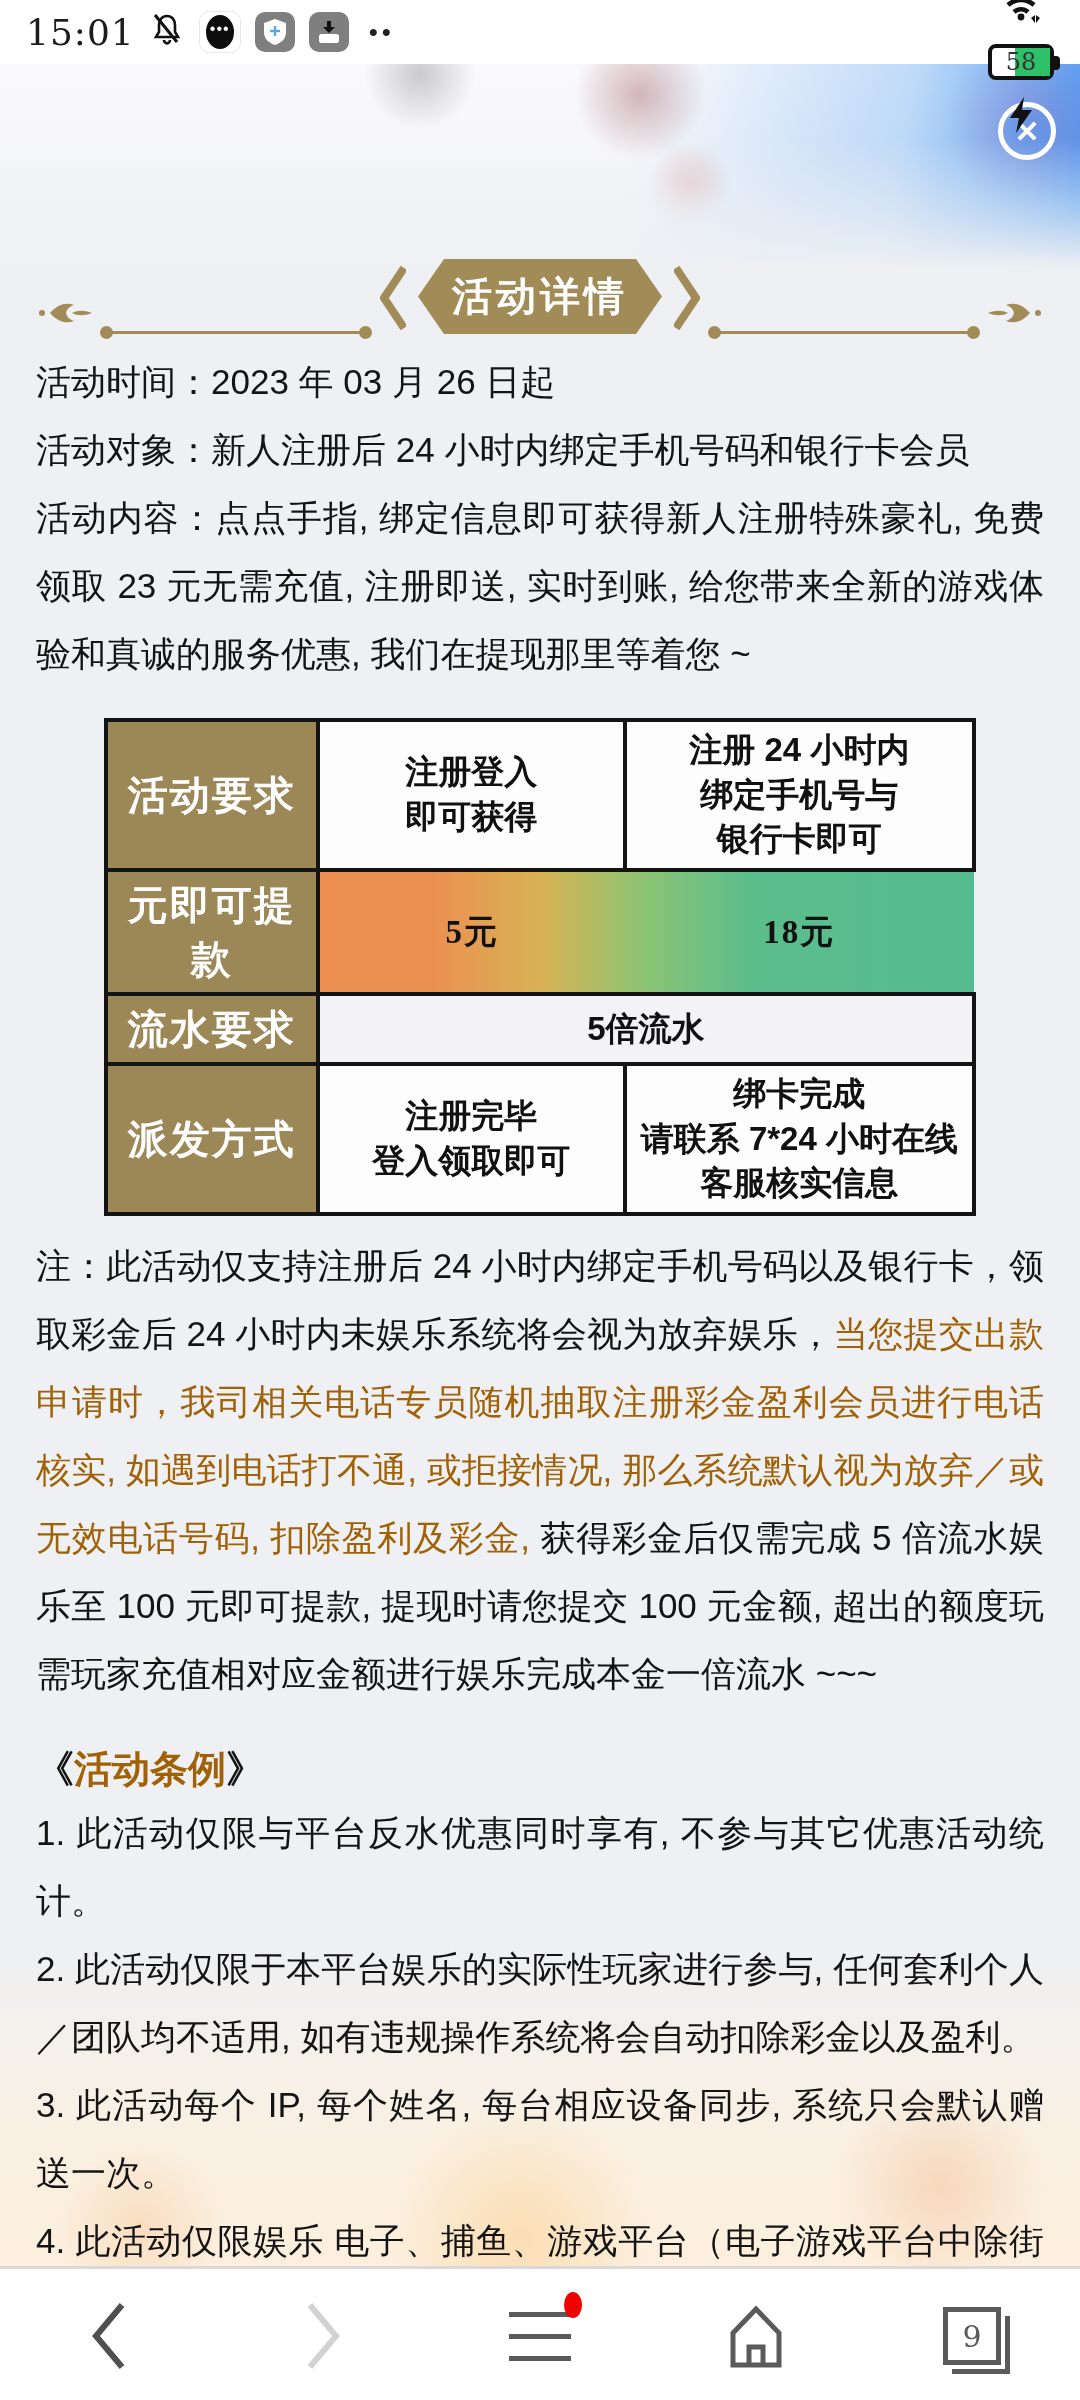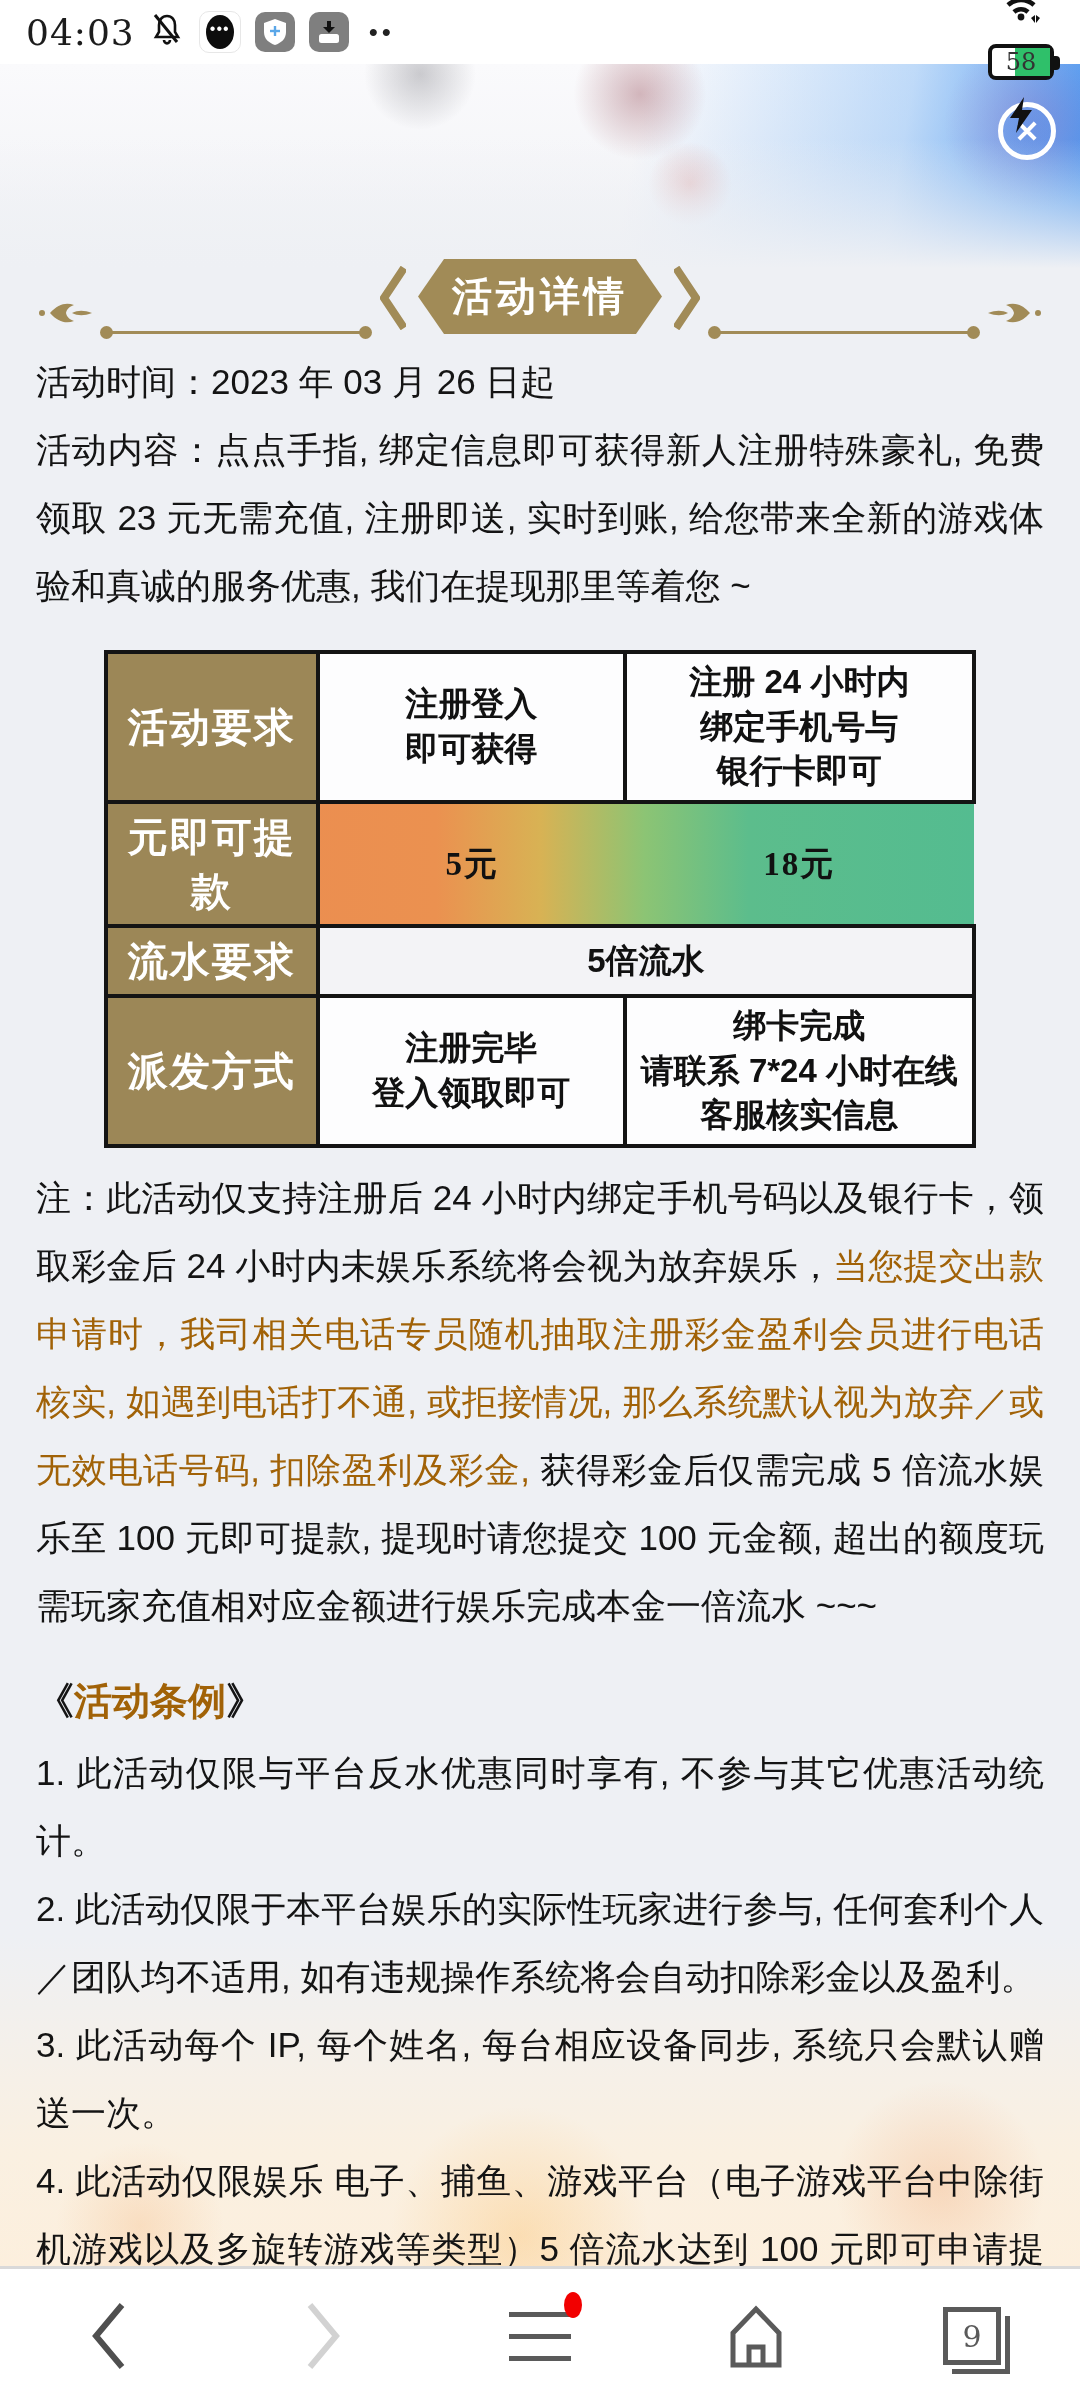--- a/index.html
+++ b/index.html
@@ -53,21 +53,21 @@
   .g-line:before{left:-4px;} .g-line:after{right:-4px;}
   .ornament{flex:0 0 auto;margin:0 10px;}
   .chev{flex:0 0 auto;margin:0 12px;}
   .badge{flex:0 0 auto;background:#a18b57;color:#fff;font-size:40px;font-weight:bold;letter-spacing:4px;
     padding:10px 34px;clip-path:polygon(26px 0,calc(100% - 26px) 0,100% 50%,calc(100% - 26px) 100%,26px 100%,0 50%);}
   
   .tx{margin:0;padding:0 36px;font-size:35px;line-height:68px;color:#141414;text-align:justify;}
   .tx.first{margin-top:14px;}
   .seg-red{color:#a16207;}
   .seg-black{color:#141414;}
-  .rules-head{margin:36px 36px 12px;font-size:38px;font-weight:bold;color:#141414;}
+  .rules-head{margin:36px 36px 4px;font-size:38px;font-weight:bold;color:#141414;}
   .rules-head .seg-red{font-weight:bold;}
   
   .promo-table{width:872px;margin:30px auto 0;border-collapse:collapse;table-layout:fixed;}
   .promo-table td{border:4px solid #141414;text-align:center;vertical-align:middle;
     font-size:33px;font-weight:bold;color:#111;line-height:1.35;padding:6px 4px;}
   .promo-table .lbl{background:#9c8757;color:#fff;font-size:40px;letter-spacing:2px;}
   .promo-table .c-white{background:#fdfdfe;}
   .promo-table .c-lite{background:#f3f3f6;}
   tr.bonus-row{background:linear-gradient(90deg,#ec8a50 0%,#eb9150 38%,#d8b254 50%,#8cc474 62%,#5cbd8c 74%,#54bc90 100%);}
   tr.bonus-row td{background:transparent;border-left:none;border-right:none;}
@@ -92,21 +92,21 @@
     display:flex;align-items:center;justify-content:center;background:#fff;
     font-family:"DejaVu Serif",serif;font-size:30px;color:#5a5a5a;}
   .tabs-icon:after{content:"";position:absolute;right:-14px;bottom:-14px;width:58px;height:58px;
     border-right:5px solid #5a5a5a;border-bottom:5px solid #5a5a5a;box-sizing:border-box;}
 </style>
 </head>
 <body>
 
 <div class="status-bar">
   <div class="sb-left">
-    <span class="sb-time">04:03</span>
+    <span class="sb-time">15:01</span>
     <span>
       <svg width="36" height="36" viewBox="0 0 36 36">
           <path d="M18 4c-5 0-8 4-8 9v7l-3 5h22l-3-5v-7c0-5-3-9-8-9z" fill="none" stroke="#111" stroke-width="2.6"></path>
           <path d="M15 28c0 2 1.4 3.4 3 3.4s3-1.4 3-3.4" fill="none" stroke="#111" stroke-width="2.6"></path>
           <line x1="6" y1="3" x2="28" y2="30" stroke="#111" stroke-width="3"></line>
         </svg>
     </span>
     <span class="sb-chip msg">
       <span class="msg-circle">•••</span>
     </span>
@@ -194,20 +194,21 @@
       <span class="ornament">
         <svg width="56" height="34" viewBox="0 0 56 34" style="transform:scaleX(-1)">
             <circle cx="4" cy="17" r="3" fill="#a18b57"></circle>
             <path d="M12 17c8-9 16-11 24-8-5 2-7 4-8 8 1 4 3 6 8 8-8 3-16 1-24-8z" fill="#a18b57"></path>
             <path d="M34 17c6-3 12-3 20 0-8 3-14 3-20 0z" fill="#a18b57"></path>
           </svg>
       </span>
     </div>
 
     <p class="tx first">活动时间：2023 年 03 月 26 日起</p>
+    <p class="tx">活动对象：新人注册后 24 小时内绑定手机号码和银行卡会员</p>
     <p class="tx">活动内容：点点手指, 绑定信息即可获得新人注册特殊豪礼, 免费领取 23 元无需充值, 注册即送, 实时到账, 给您带来全新的游戏体验和真诚的服务优惠, 我们在提现那里等着您 ~</p>
 
     <table class="promo-table">
       <tbody>
           <tr class="row1">
         <td class="lbl" style="width:23%">活动要求</td>
         <td class="c-white" style="width:34%">注册登入<br>即可获得</td>
         <td class="c-white">注册 24 小时内<br>绑定手机号与<br>银行卡即可</td>
       </tr>
       <tr class="row2 bonus-row">

